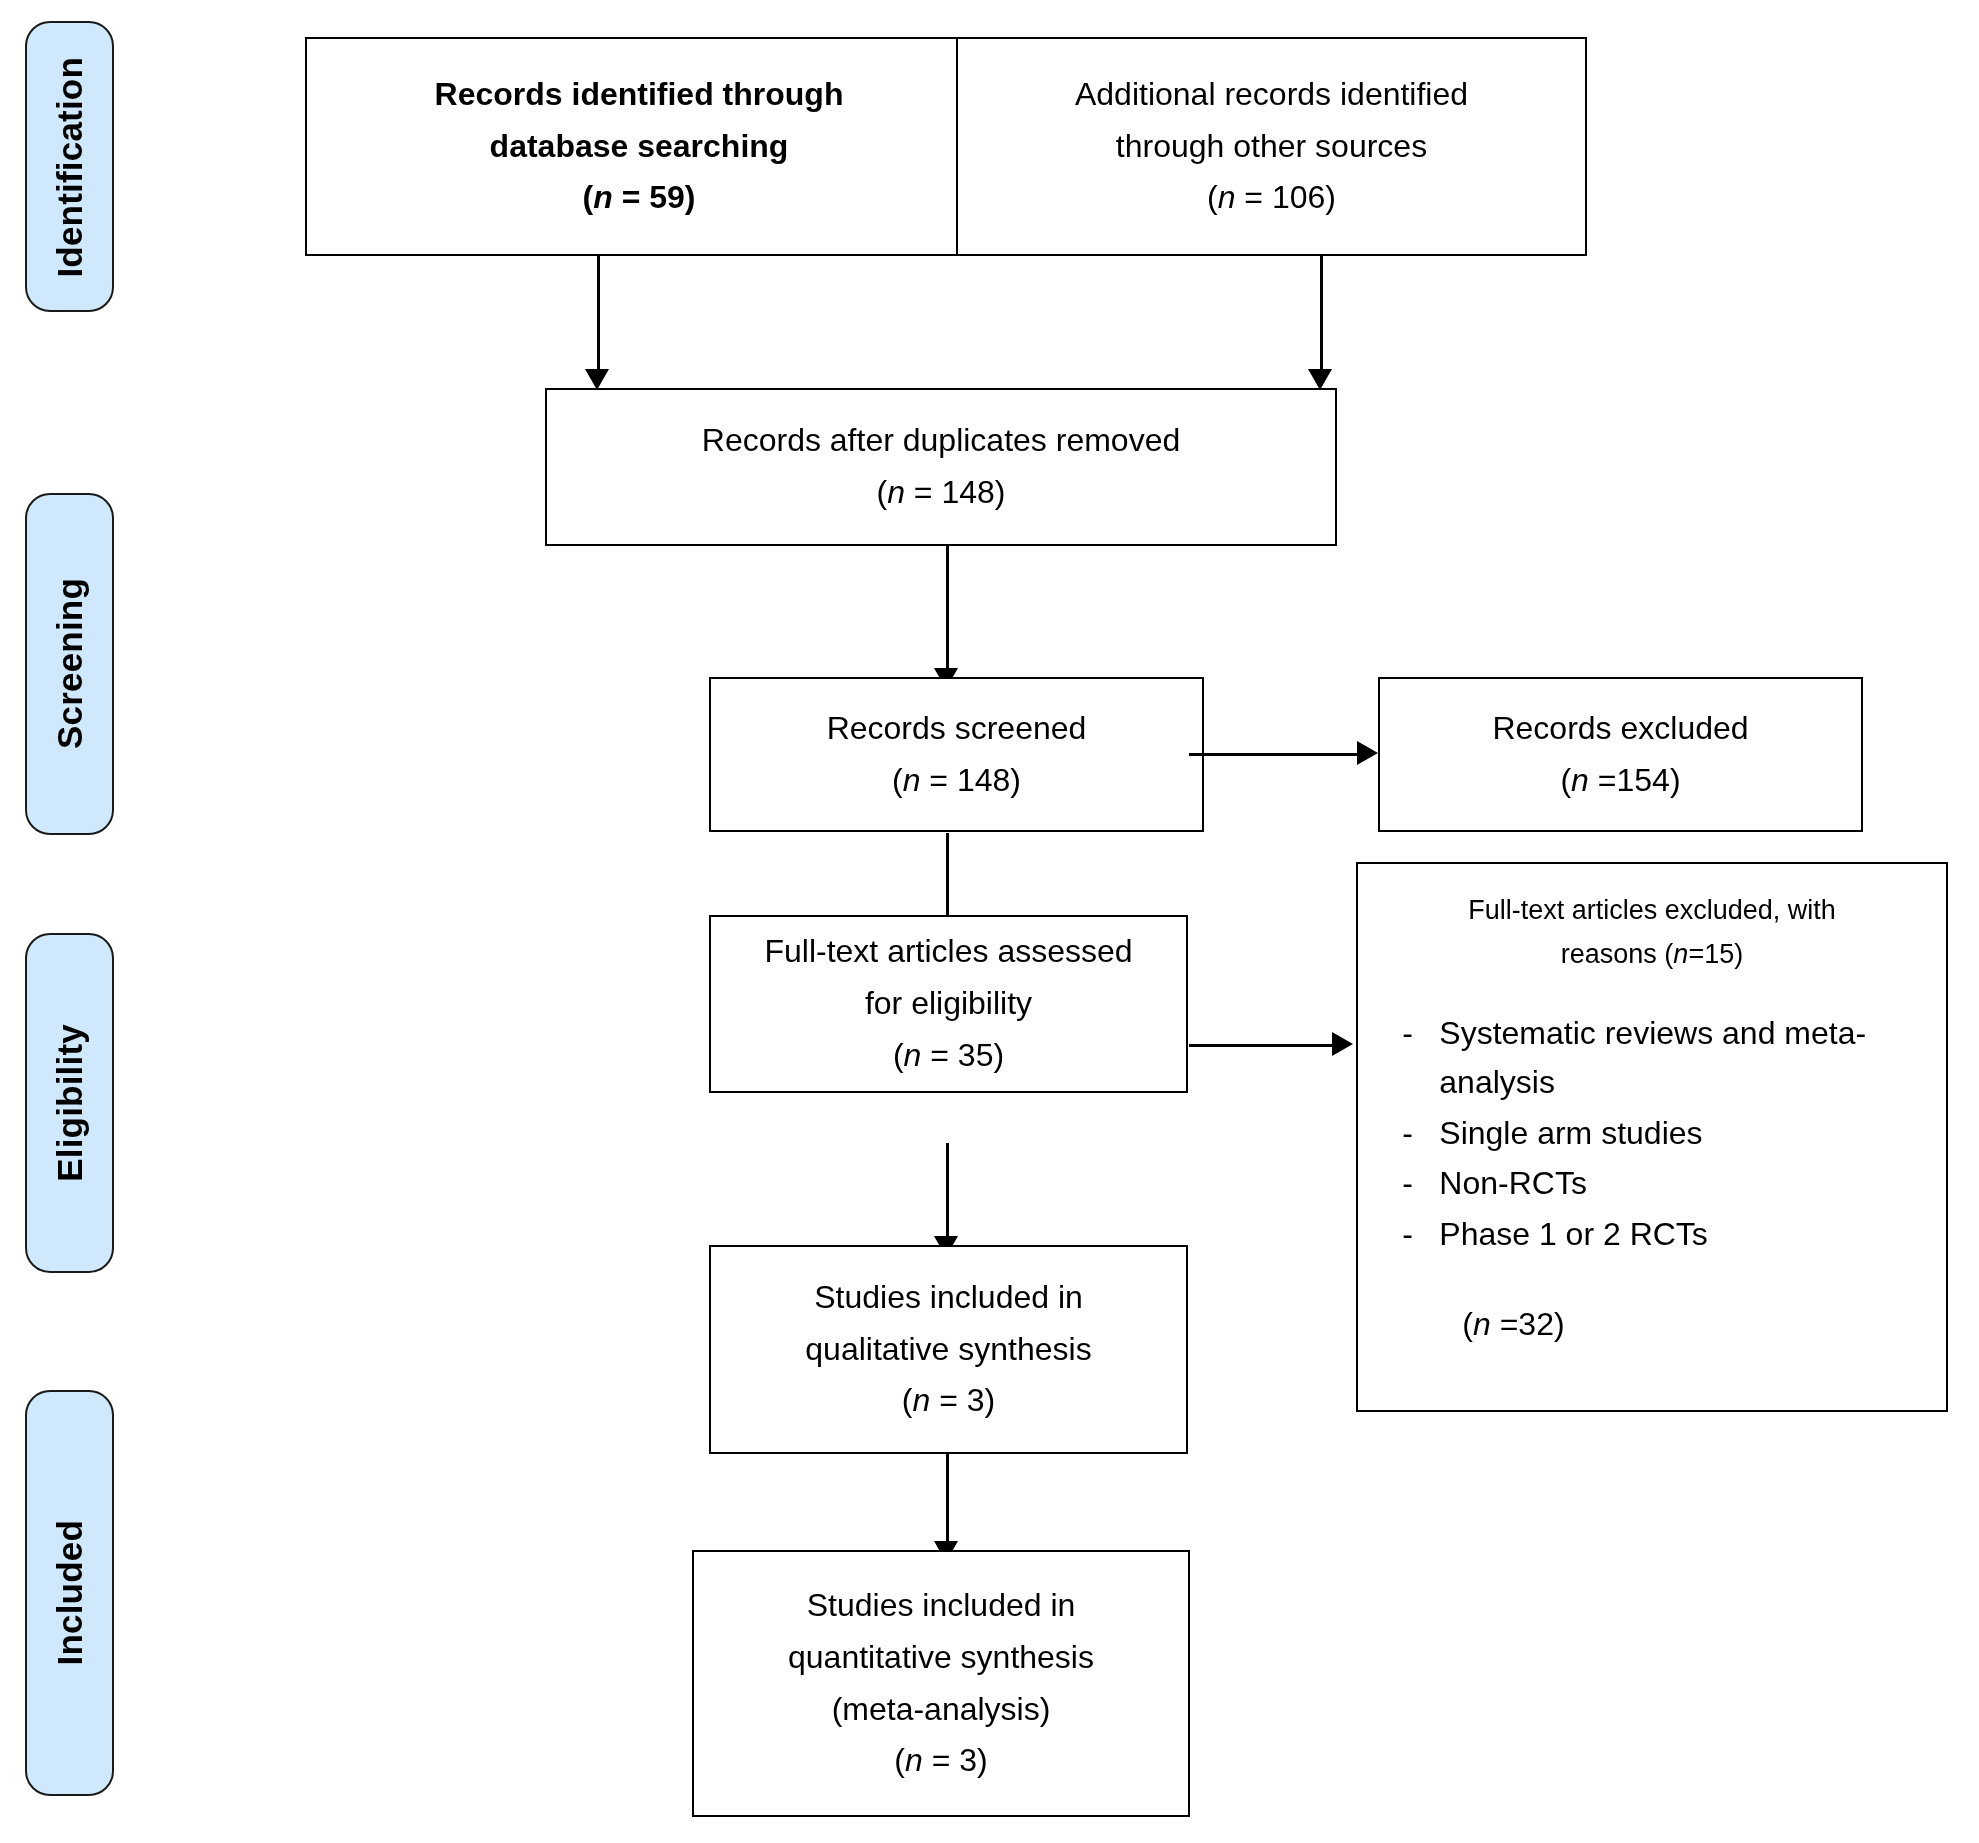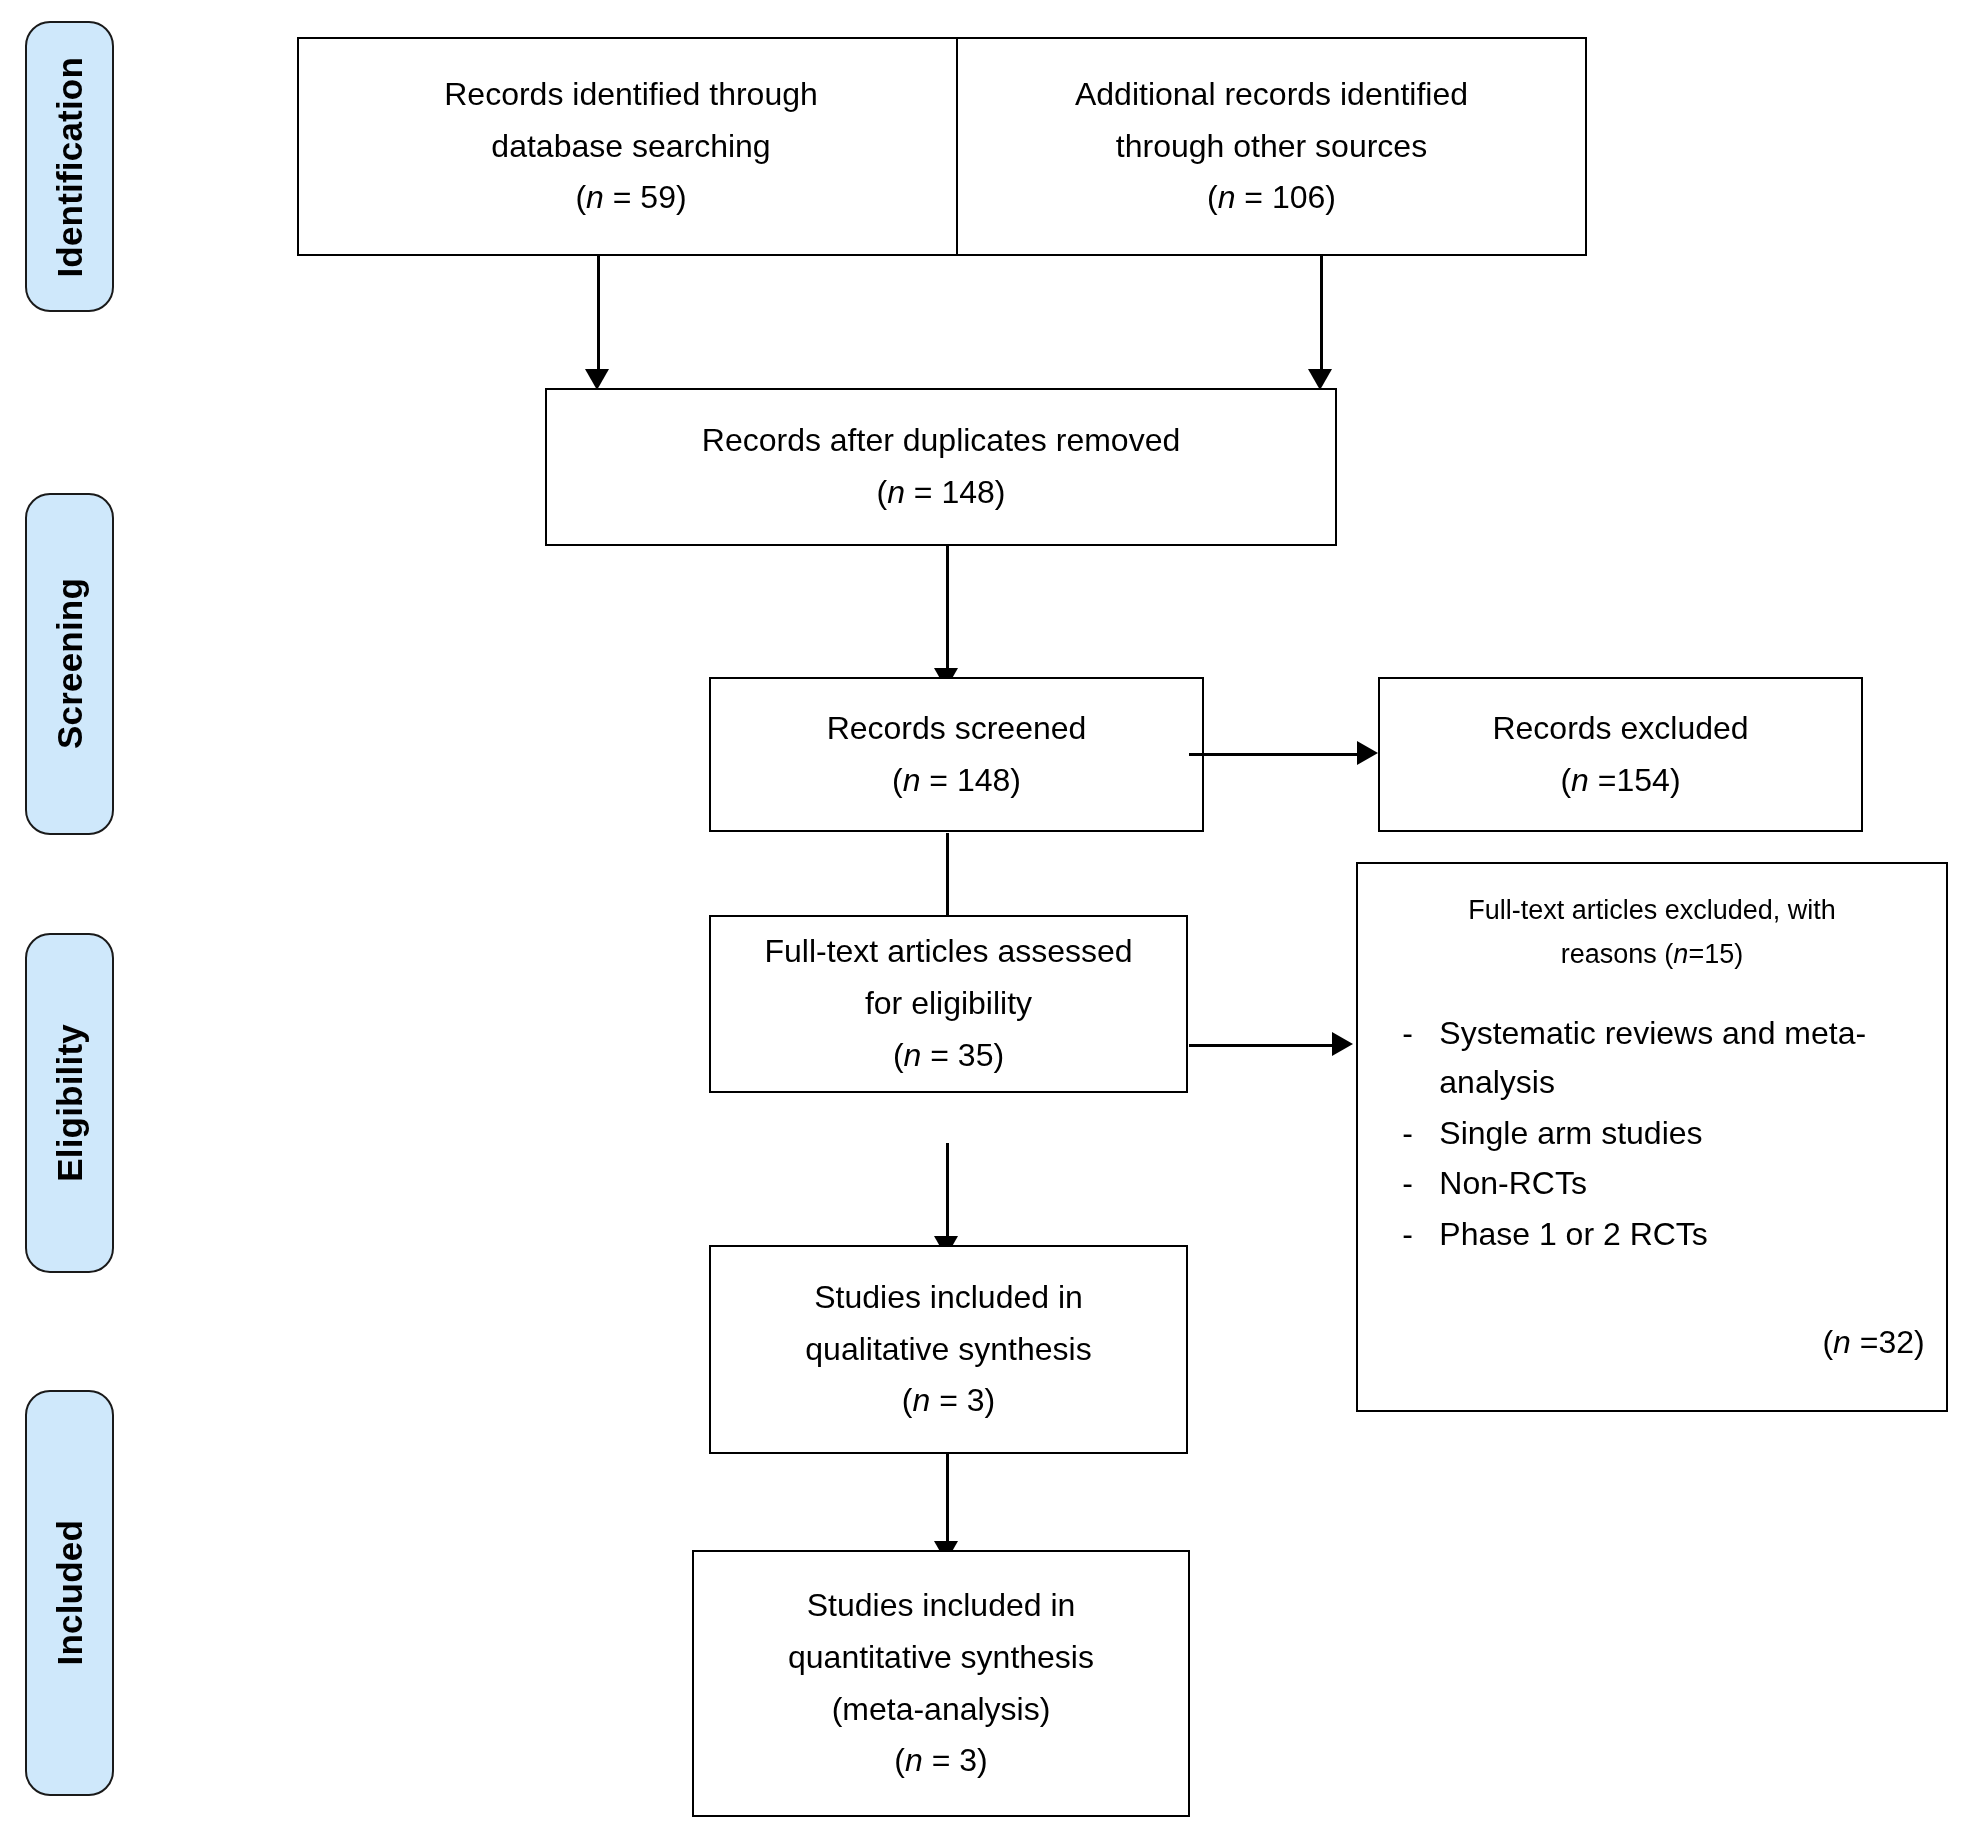--- a/index.html
+++ b/index.html
@@ -76,24 +76,23 @@
     margin-bottom: 1.9px;
   }
   .reason-list li .dash {
     width: 60px;
     flex: 0 0 60px;
     padding-left: 23px;
     box-sizing: border-box;
   }
   .reason-list li .txt { flex: 1 1 auto; }
   .tail-n {
-    margin-top: 57px;
+    margin-top: 39px;
     padding-left: 83px;
     font-size: 32px;
-    text-align: right;
   }
   .spacer-sm { height: 33px; }
   em.nvar { font-style: italic; }
 
   
   .vline {
     position: absolute;
     width: 2.9px;
     background: #000000;
   }
@@ -131,21 +130,21 @@
   </div>
 
   <div class="stage-label" style="left:25px; top:933px; width:89px; height:340px;">
     <span>Eligibility</span>
   </div>
 
   <div class="stage-label" style="left:25px; top:1390px; width:89px; height:406px;">
     <span>Included</span>
   </div>
 
-  <div class="box" style="left:297px; top:37px; width:668px; height:219px;">
+  <div class="box" style="left:305px; top:37px; width:668px; height:219px;font-weight:bold;">
     <span class="line">Records identified through</span>
     <span class="line">database searching</span>
     <span class="line"><span>(</span><em class="nvar">n</em><span> = 59)</span></span>
   </div>
 
   <div class="box" style="left:956px; top:37px; width:631px; height:219px;">
     <span class="line">Additional records identified</span>
     <span class="line">through other sources</span>
     <span class="line"><span>(</span><em class="nvar">n</em><span> = 106)</span></span>
   </div>

